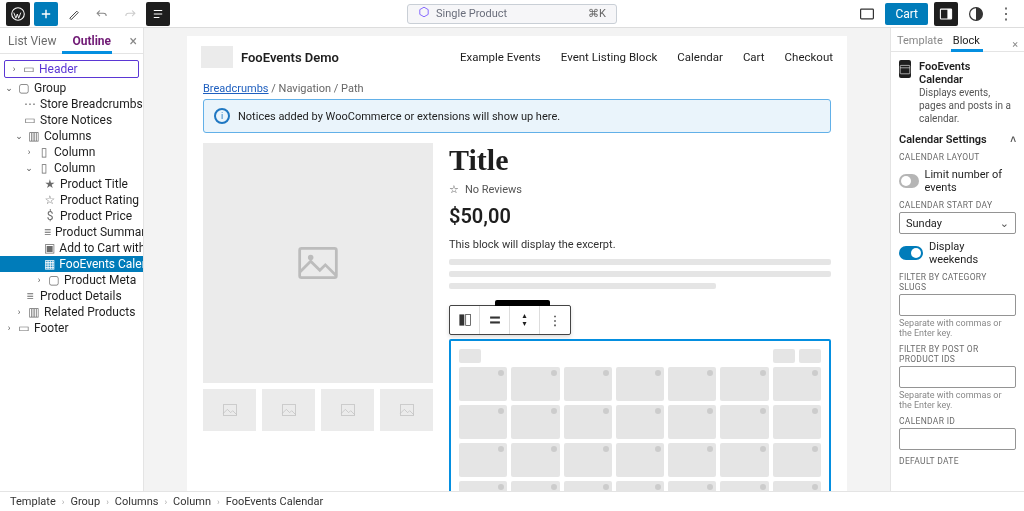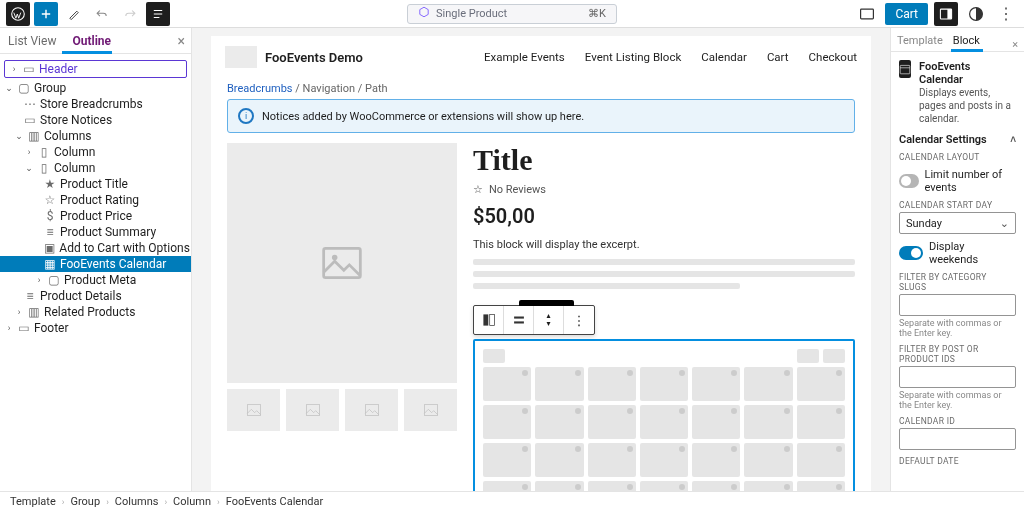--- a/index.html
+++ b/index.html
@@ -12,21 +12,21 @@
   .blue{background:#007cba;color:#fff;}
   .top-search{position:absolute;left:50%;transform:translateX(-50%);display:flex;align-items:center;gap:6px;height:20px;padding:2px 10px;border:1px solid #c9cfd6;border-radius:3px;background:#f6f6f8;color:#6a6e7b;font-size:11px;width:210px;}
   .top-search .cube{color:#7a5bff;}
   .kb{margin-left:auto;font-size:11px;color:#666;}
   .right-tools{margin-left:auto;display:flex;align-items:center;gap:6px;}
   .save-btn{background:#007cba;color:#fff;padding:4px 10px;border-radius:2px;font-size:12px;}
   .rt-icon{width:24px;height:24px;display:flex;align-items:center;justify-content:center;border-radius:2px;}
   .rt-icon.dark{background:#1e1e1e;color:#fff;}
   
   .app{display:flex;height:calc(511px - 28px - 20px);}
-  .left{width:192px;border-right:1px solid #e4e4e4;display:flex;flex-direction:column;overflow:hidden;}
+  .left{width:144px;border-right:1px solid #e4e4e4;display:flex;flex-direction:column;overflow:hidden;}
   .left-tabs{display:flex;font-size:12px;border-bottom:1px solid #e4e4e4;height:26px;align-items:center;position:relative;}
   .left-tab{flex:0 0 auto;padding:0 8px;color:#6b6b6b;}
   .left-tab.active{color:#701a75;font-weight:bold;}
   .left-tab.active::after{content:"";position:absolute;bottom:-1px;background:#048fe0;height:3px;left:62px;width:50px;}
   .close-x{margin-left:auto;margin-right:6px;color:#888;font-size:14px;}
   .tree{font-size:12px;overflow-y:auto;padding:4px 0;}
   .tree-row{display:flex;align-items:center;height:16px;padding:0 4px;gap:4px;white-space:nowrap;}
   .tree-row .car{width:10px;text-align:center;color:#555;font-size:9px;}
   .tree-row .ico{width:12px;height:12px;display:flex;align-items:center;justify-content:center;color:#6b6b6b;}
   .tree-row.header-row{border:1px solid #5b37d4;color:#5b37d4;margin:2px 4px;border-radius:2px;height:18px;}
@@ -34,21 +34,21 @@
   .tree-row.selected .ico{color:#fff;}
   .i1{padding-left:14px;} .i2{padding-left:24px;} .i3{padding-left:34px;} .i4{padding-left:44px;}
   
   .canvas{flex:1;background:#f3f3f3;padding:8px 16px;overflow:auto;}
   .page{background:#fff;max-width:660px;margin:0 auto;}
   .site-header{display:flex;align-items:center;padding:10px 14px;}
   .logo{width:32px;height:22px;background:#ebebeb;margin-right:8px;}
   .site-title{font-weight:600;font-size:13px;}
   .nav{margin-left:auto;display:flex;gap:20px;font-size:11.5px;}
   .bc{padding:4px 16px;font-size:11px;color:#666;}
-  .bc a{color:#1e5fbf;}
+  .bc a{color:#1e5fbf;text-decoration:underline;}
   .notice{margin:0 16px 10px;border:1px solid #62b0e8;background:#eaf4fb;border-radius:3px;display:flex;align-items:center;padding:8px 10px;font-size:11px;gap:8px;}
   .notice .ni{width:16px;height:16px;border-radius:50%;border:2px solid #1f77c2;color:#1f77c2;display:flex;align-items:center;justify-content:center;font-size:9px;}
   .product{display:flex;padding:0 16px 16px;gap:16px;}
   .gallery{width:230px;}
   .mainimg{background:#ebebeb;height:240px;display:flex;align-items:center;justify-content:center;}
   .mtn{color:#bcbcbc;}
   .thumbs{display:flex;gap:6px;margin-top:6px;}
   .thumb{flex:1;height:42px;background:#ebebeb;display:flex;align-items:center;justify-content:center;}
   .summary{flex:1;position:relative;}
   .ptitle{font-family:Georgia,serif;font-size:30px;margin:0 0 6px;}

